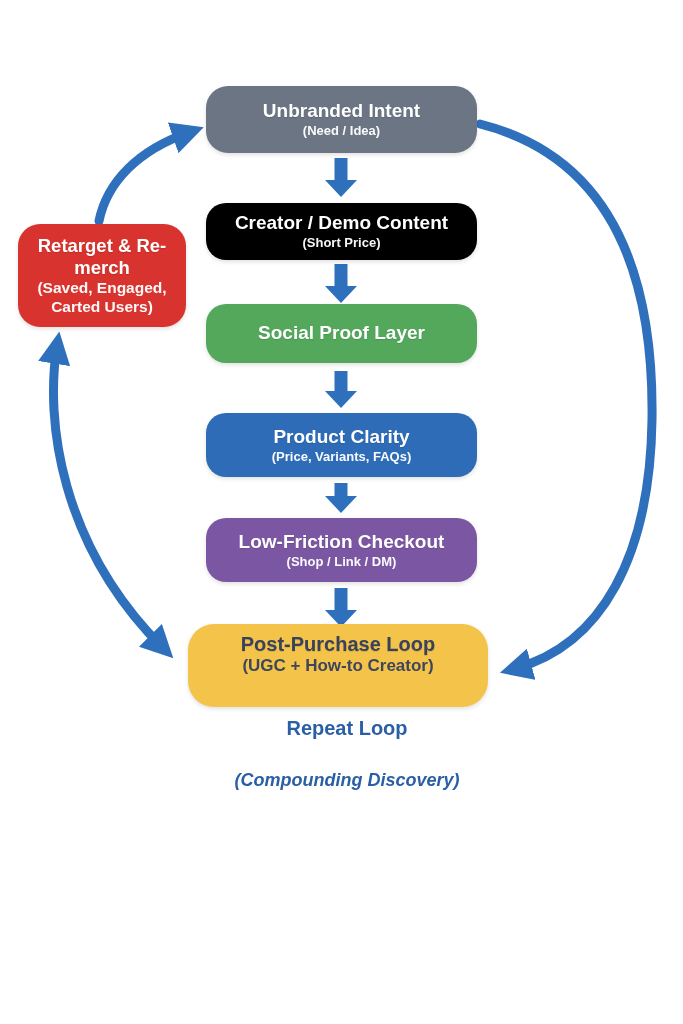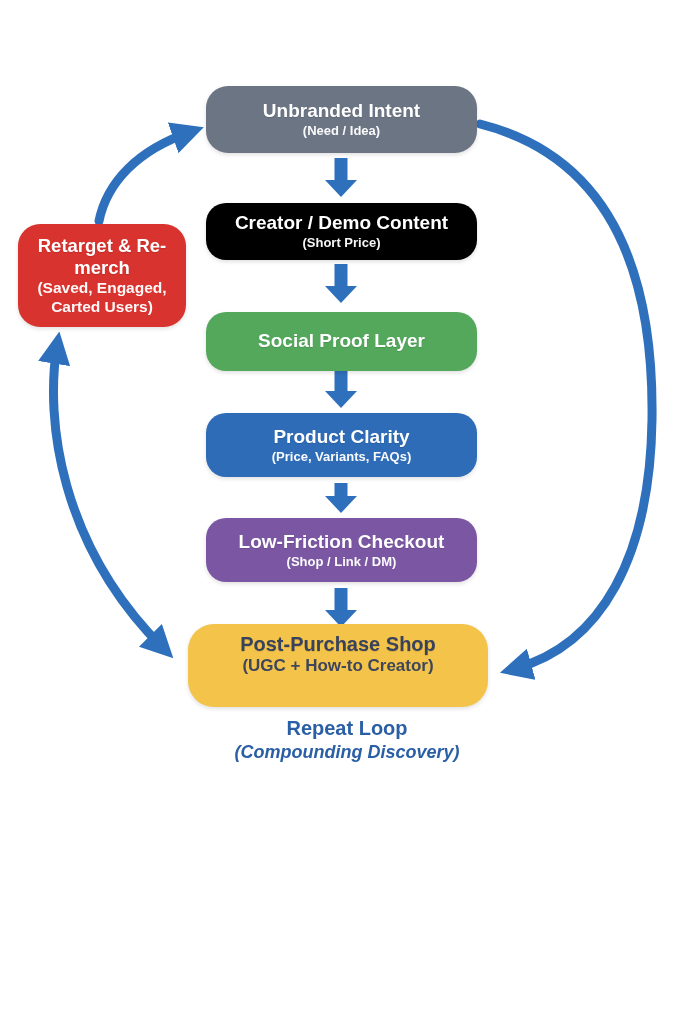--- a/index.html
+++ b/index.html
@@ -46,21 +46,21 @@
     text-shadow: 0 1px 1px rgba(0,0,0,0.12);
   }
   .node .subtitle {
     font-size: 13px;
     font-weight: 700;
     line-height: 1.2;
     opacity: 0.97;
   }
   .n1 { left: 206px; top: 86px;  width: 271px; height: 67px; border-radius: 22px; }
   .n2 { left: 206px; top: 203px; width: 271px; height: 57px; }
-  .n3 { left: 206px; top: 312px; width: 271px; height: 59px; }
+  .n3 { left: 206px; top: 304px; width: 271px; height: 59px; }
   .n4 { left: 206px; top: 413px; width: 271px; height: 64px; }
   .n5 { left: 206px; top: 518px; width: 271px; height: 64px; }
   .n6 { left: 188px; top: 624px; width: 300px; height: 83px; border-radius: 26px; padding-bottom: 26px; }
   .n6 .title { font-size: 20px; }
   .n6 .subtitle { font-size: 17px; }
   .retarget {
     left: 18px; top: 224px; width: 168px; height: 103px;
     border-radius: 22px; padding: 10px 8px;
   }
   .retarget .title { font-size: 18.5px; }
@@ -73,20 +73,21 @@
   .footer-label .title {
     font-size: 20px;
     font-weight: 700;
     line-height: 1.25;
   }
   .footer-label .subtitle {
     font-size: 18px;
     font-weight: 700;
     font-style: italic;
     line-height: 1.25;
+    margin-top: 28px;
   }
 </style>
 </head>
 <body style="background-color: rgb(255, 255, 255);">
 
 <div class="stage">
 
   <svg class="arrows" width="683" height="1024" viewBox="0 0 683 1024">
     <defs>
       <marker id="ah" viewBox="0 0 10 10" refX="5.5" refY="5" markerWidth="3.6" markerHeight="3.6" orient="auto-start-reverse">
@@ -127,21 +128,21 @@
     <div class="title">Product Clarity</div>
     <div class="subtitle">(Price, Variants, FAQs)</div>
   </div>
 
   <div class="node n5" style="background-color: rgb(123, 87, 163); color: rgb(255, 255, 255);">
     <div class="title">Low-Friction Checkout</div>
     <div class="subtitle">(Shop / Link / DM)</div>
   </div>
 
   <div class="node n6" style="background-color: rgb(244, 196, 74); color: rgb(57, 66, 92);">
-    <div class="title">Post-Purchase Shop</div>
+    <div class="title">Post-Purchase Loop</div>
     <div class="subtitle">(UGC + How-to Creator)</div>
   </div>
 
   <div class="node retarget" style="background-color: rgb(216, 51, 46); color: rgb(255, 255, 255);">
     <div class="title">Retarget &amp; Re-merch</div>
     <div class="subtitle">(Saved, Engaged, Carted Users)</div>
   </div>
 
   <div class="footer-label" style="color: rgb(42, 95, 165);">
     <div class="title">Repeat Loop</div>

